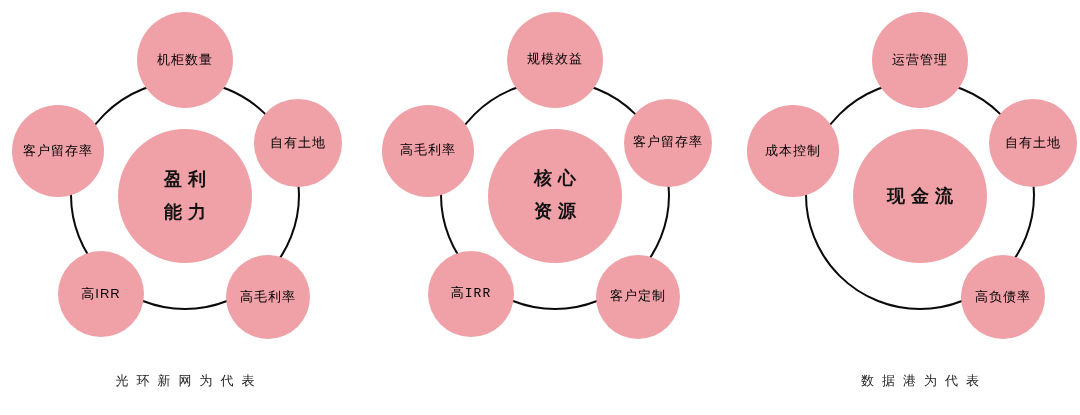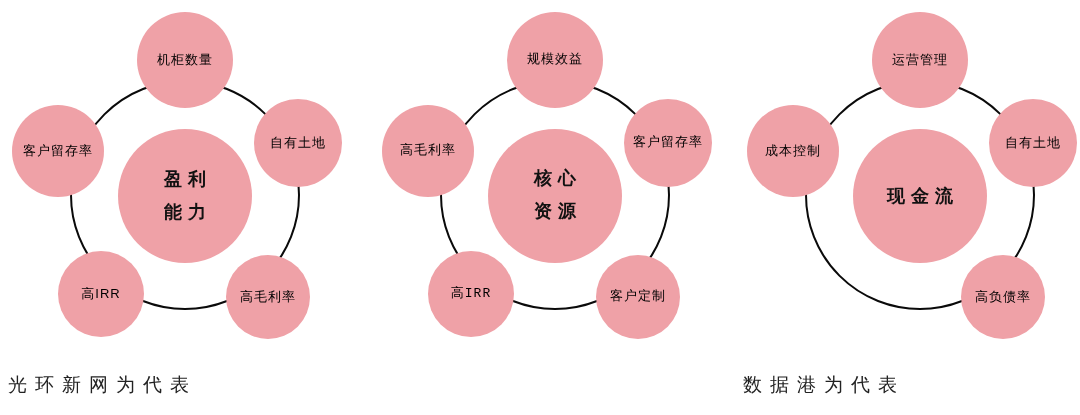--- a/index.html
+++ b/index.html
@@ -23,22 +23,22 @@
   .pos-right { left:254px; top:99px;  width:88px; height:88px; }
   .pos-bl  { left:58px;  top:251px; width:86px; height:86px;justify-content:center; }
   .pos-br  { left:226px; top:255px; width:84px; height:84px; }
 
   .center { position:absolute; left:118px; top:129px; width:134px; height:134px;
             border-radius:50%; background:var(--pink); z-index:2;
             display:flex; flex-direction:column; align-items:center; justify-content:center; }
   .center-line { font-size:18px; font-weight:bold; letter-spacing:6px; text-indent:6px;
                  line-height:33px; color:#111; }
 
-  .caption { position:absolute; left:0; right:0; top:372px; 
-             font-size:19px; letter-spacing:8px; text-indent:8px; color:#222; }
+  .caption { position:absolute; left:0; right:0; top:372px; text-align:center;
+             font-size:13px; letter-spacing:8px; text-indent:8px; color:#222; }
 </style>
 </head>
 <body>
 
 <div class="stage">
 
   <div class="diagram d0">
     <div class="ring"></div>
     <div class="satellite pos-top">
       <span class="sat-label">机柜数量</span>

